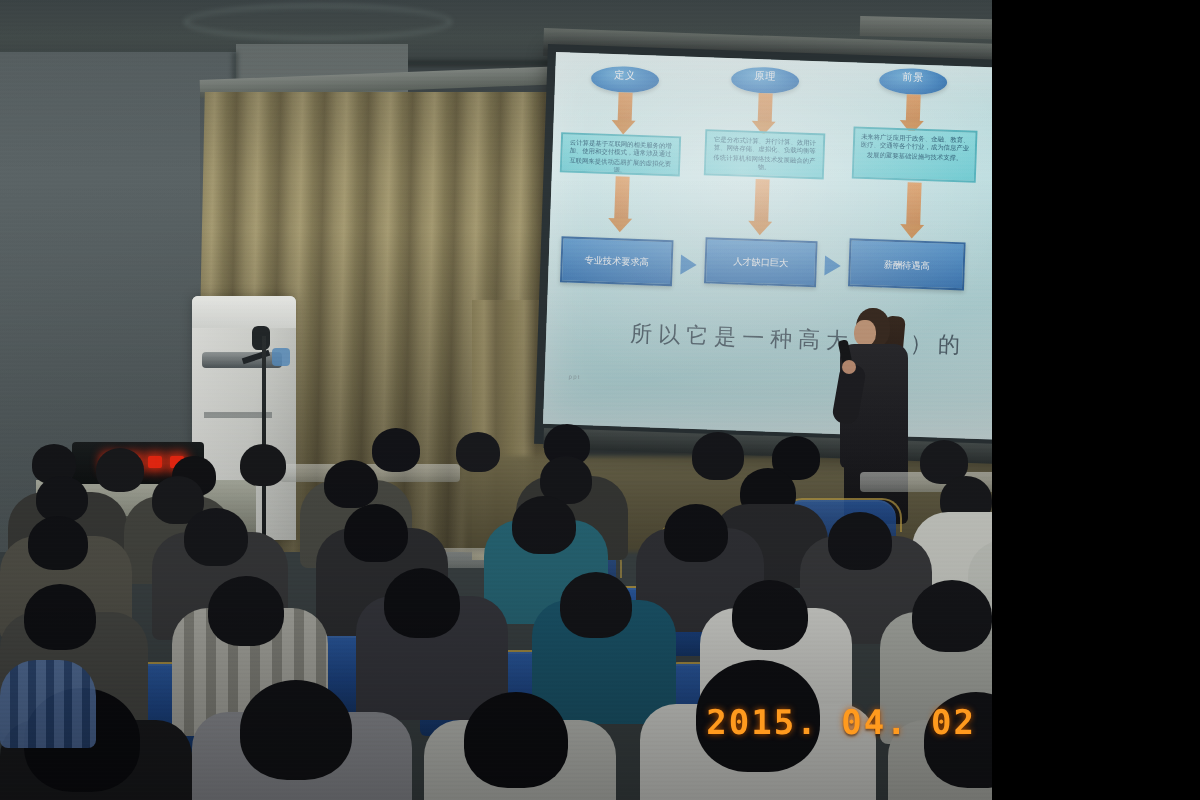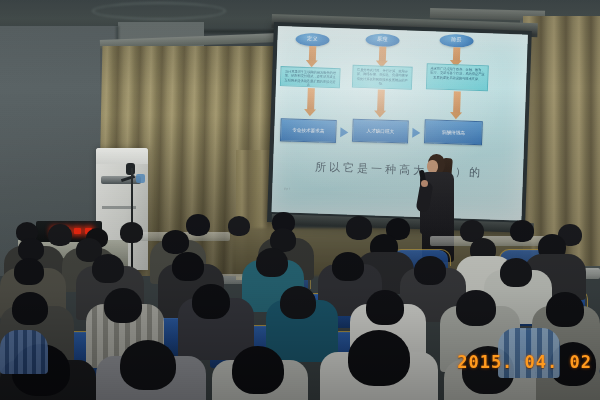--- a/index.html
+++ b/index.html
@@ -1,21 +1,21 @@
 <!DOCTYPE html>
 <html><head>
 <meta charset="utf-8">
 <title>Lecture Hall Photo</title>
 <style>
   html,body{margin:0;padding:0;background:#000;}
   body{font-family:"Liberation Sans",sans-serif;}
 
   #photo{
     position:relative;
-    width:600px;height:400px;
+    width:496px;height:400px;
     overflow:hidden;
     background:#3f4749;
   }
 
   
   .ceiling{
     position:absolute;left:0;top:0;width:600px;height:34px;
     background:linear-gradient(180deg,#414a4c 0%,#47504f 55%,#3d4546 100%);
   }
   .ceiling-ring{

